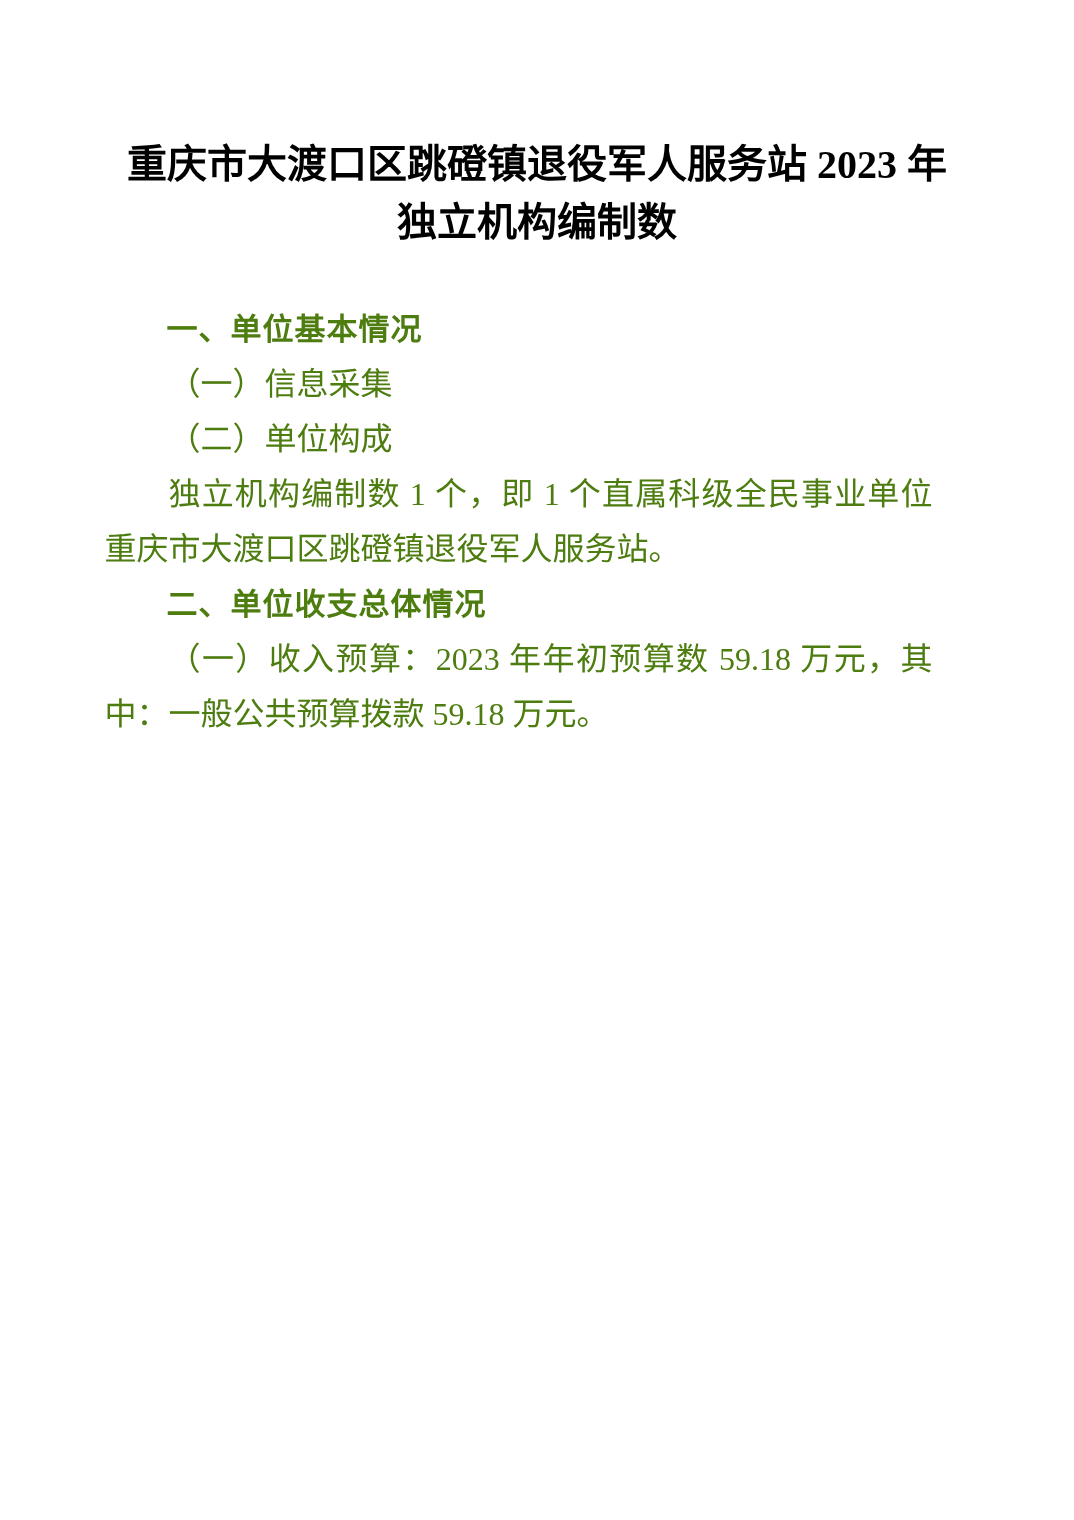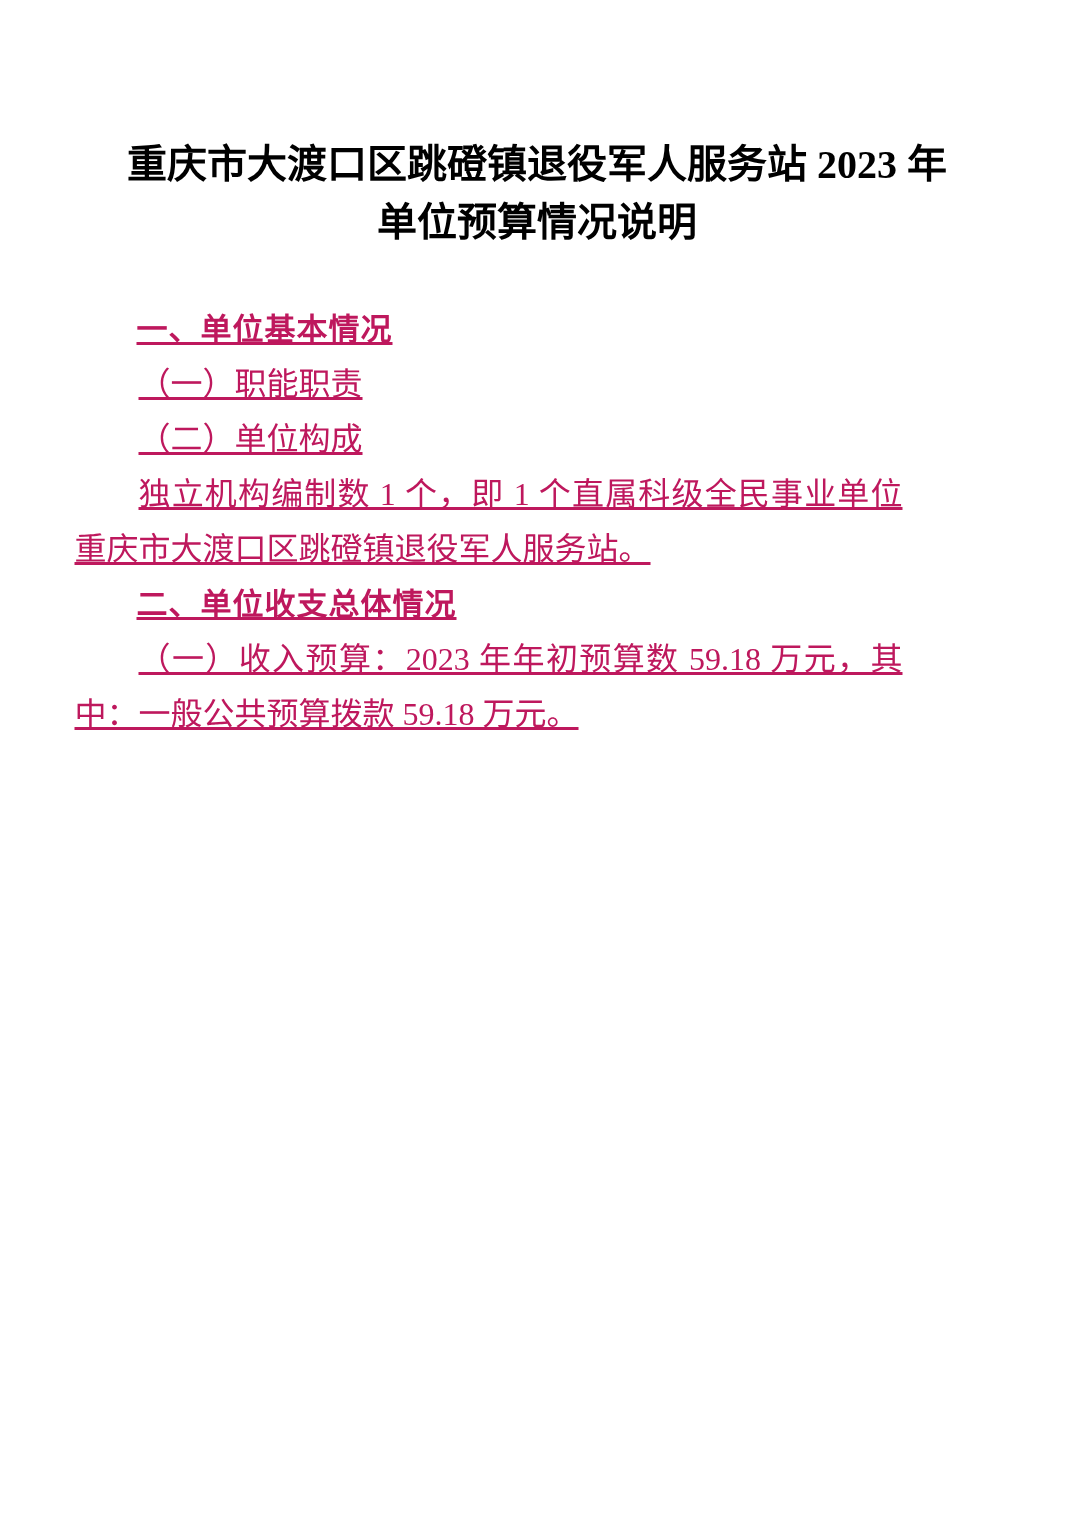--- a/index.html
+++ b/index.html
@@ -26,28 +26,27 @@
     font-weight: bold;
     font-size: 40px;
     line-height: 58px;
     color: #000000;
   }
   .doc-title .title-line {
     display: block;
   }
   .doc-body {
     width: 828px;
-    margin-left: 60px;
+    margin-left: 90px;
     margin-top: 50px;
     font-family: "Liberation Serif", "DejaVu Serif", serif;
     font-size: 32px;
     line-height: 55px;
     text-align: justify;
-    color: #be185d;
-    text-decoration: underline;
+    color: #4d7c0f;
   }
   .doc-body p, .doc-body h2 {
     margin: 0;
     padding: 0;
     text-indent: 2em;
   }
   .sec-heading {
     font-family: "Liberation Sans", "DejaVu Sans", sans-serif;
     font-weight: bold;
     font-size: 31px;
@@ -57,28 +56,28 @@
     font-weight: normal;
   }
 </style>
 </head>
 <body>
 
 <div class="page">
 
   <h1 class="doc-title">
     <span class="title-line">重庆市大渡口区跳磴镇退役军人服务站 2023 年</span>
-    <span class="title-line">单位预算情况说明</span>
+    <span class="title-line">独立机构编制数</span>
   </h1>
 
   <div class="doc-body">
 
     <h2 class="sec-heading">一、单位基本情况</h2>
 
-    <p class="sub-heading">（一）职能职责</p>
+    <p class="sub-heading">（一）信息采集</p>
 
 
     <p class="sub-heading">（二）单位构成</p>
 
     <p class="body-para">独立机构编制数 1 个，即 1 个直属科级全民事业单位重庆市大渡口区跳磴镇退役军人服务站。</p>
 
     <h2 class="sec-heading">二、单位收支总体情况</h2>
 
     <p class="body-para">（一）收入预算：2023 年年初预算数 59.18 万元，其中：一般公共预算拨款 59.18 万元。</p>
 

